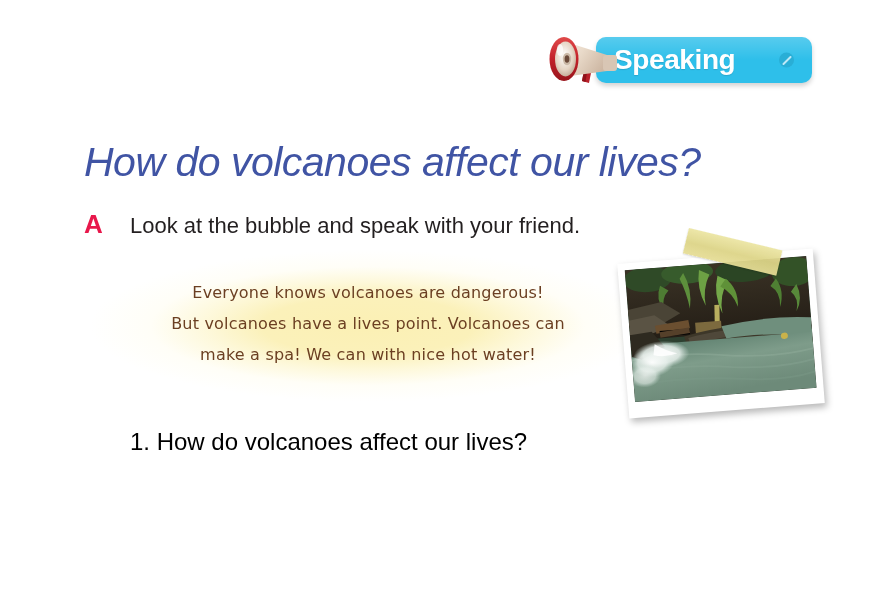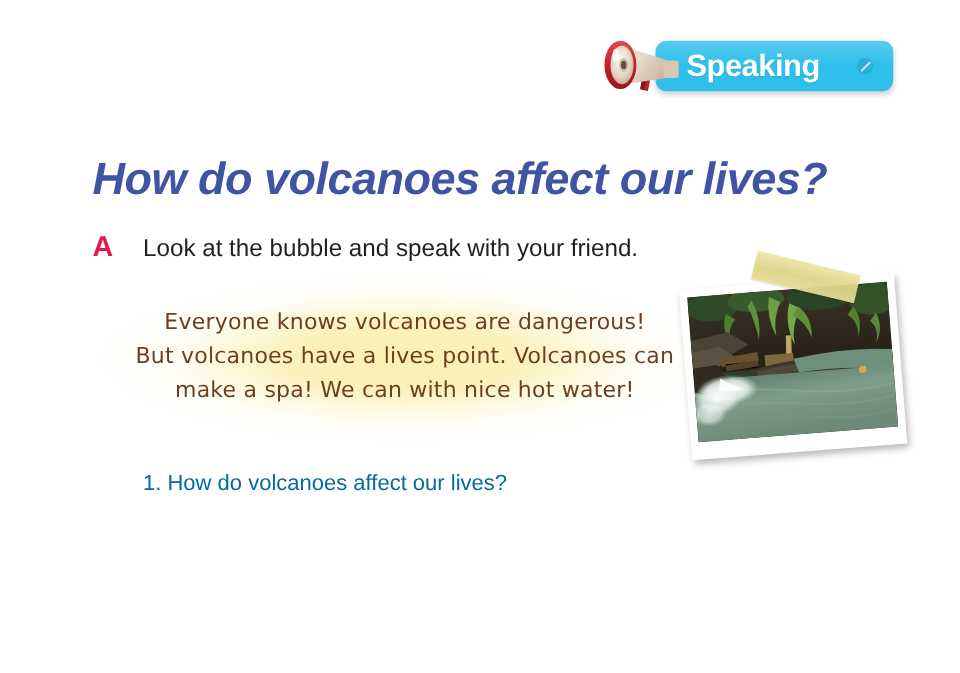--- a/index.html
+++ b/index.html
@@ -26,21 +26,21 @@
   }
   #speaking-banner .banner-gloss {
     position: absolute;
     left: 0; top: 0; right: 0; height: 50%;
     border-radius: 10px 10px 0 0;
     background: linear-gradient(180deg, rgba(255,255,255,0.20), rgba(255,255,255,0.0));
     pointer-events: none;
   }
   #speaking-label {
     position: absolute;
-    left: 28px; top: 50%;
+    left: 18px; top: 50%;
     transform: translateY(-50%);
     color: #ffffff;
     font-size: 28px;
     font-weight: bold;
     letter-spacing: -0.4px;
     text-shadow: 0 1px 1px rgba(0,0,0,0.12);
     white-space: nowrap;
   }
   #banner-slash-icon {
     position: absolute;
@@ -68,21 +68,21 @@
     width: 86px; height: 62px;
   }
 
   
   #page-title {
     position: absolute;
     left: 84px; top: 112px;
     width: 760px;
     color: #4054a4;
     font-size: 41px;
-    font-weight: bold;
+    font-weight: normal;
     font-style: italic;
     letter-spacing: -0.5px;
     white-space: nowrap;
   }
 
   
   #task-a-row {
     position: absolute;
     left: 84px; top: 209px;
     display: flex;
@@ -111,32 +111,32 @@
                 #fbf0b4 0%, #fbf1ba 38%, rgba(253,246,206,0.75) 58%,
                 rgba(255,252,232,0.35) 78%, rgba(255,255,255,0) 100%);
     pointer-events: none;
   }
   #bubble-text {
     position: absolute;
     left: 108px; top: 277px;
     width: 520px;
     text-align: center;
     color: #6b3f22;
-    font-size: 20px;
+    font-size: 16px;
     line-height: 31px;
     font-family: "DejaVu Sans", sans-serif;
     letter-spacing: 0.2px;
   }
   #bubble-text .bubble-line { display: block; white-space: nowrap; }
 
   
   #questions { position: absolute; left: 130px; top: 428px; width: 470px; }
   .question-item {
-    color: #0369a1;
-    font-size: 20px;
+    color: #000000;
+    font-size: 24px;
     font-weight: normal;
     margin-bottom: 33px;
     white-space: nowrap;
   }
 
   
   #spa-photo {
     position: absolute;
     left: 623px; top: 256px;
     width: 196px; height: 155px;

